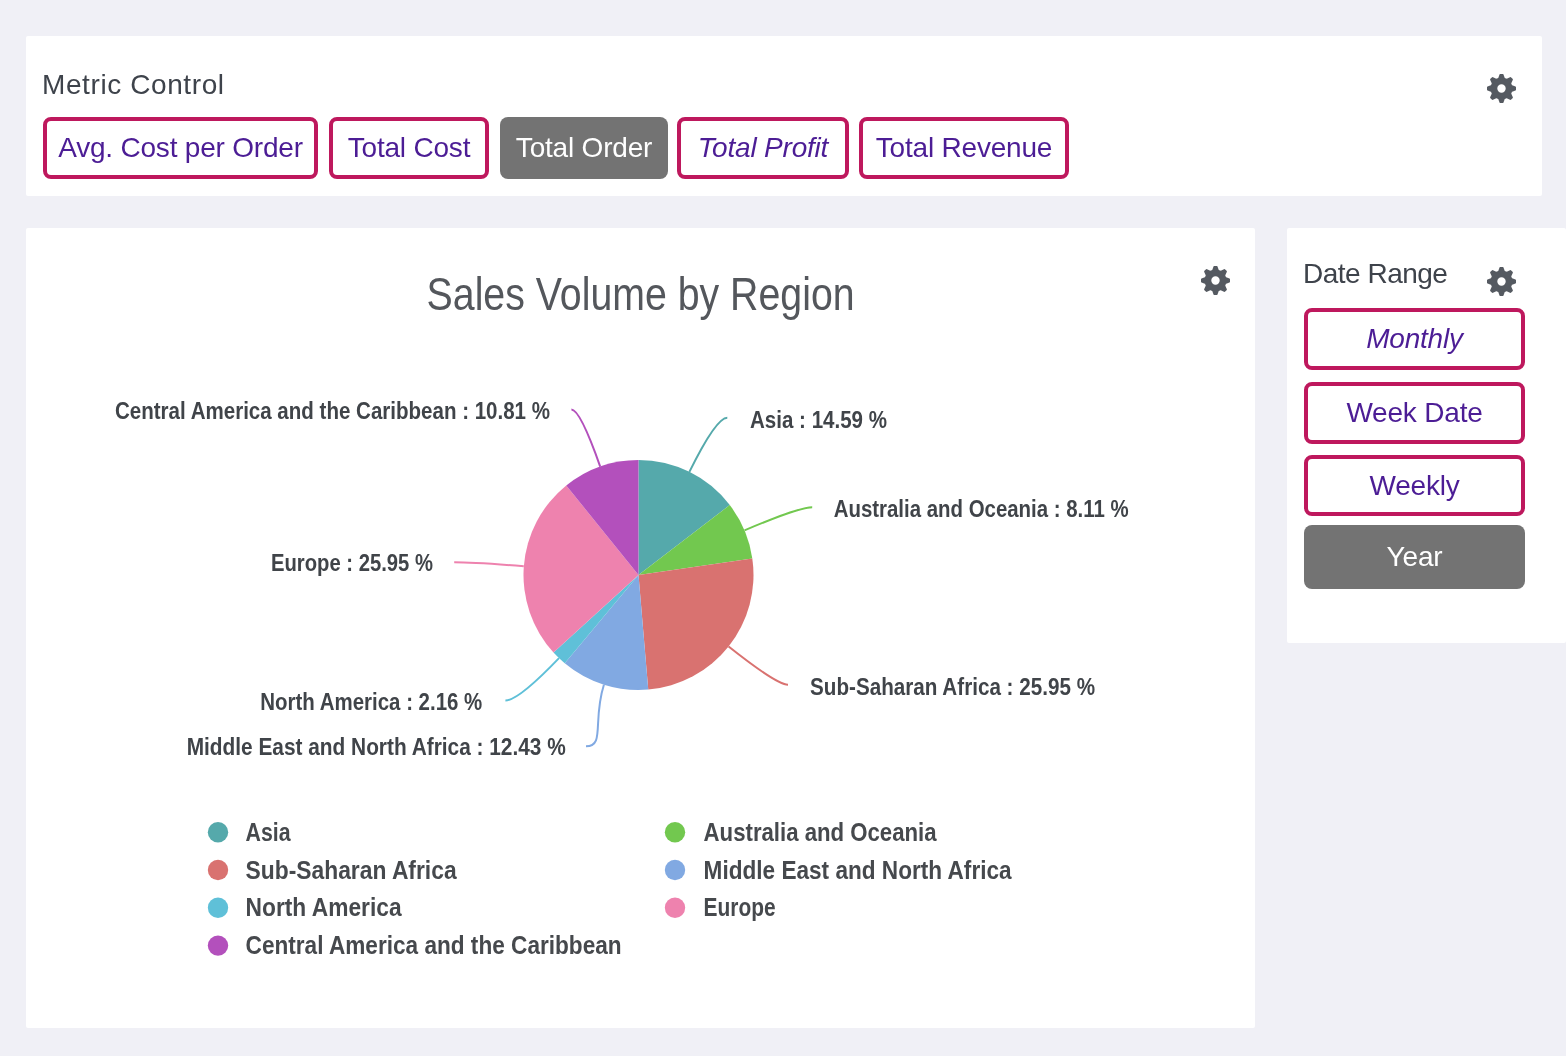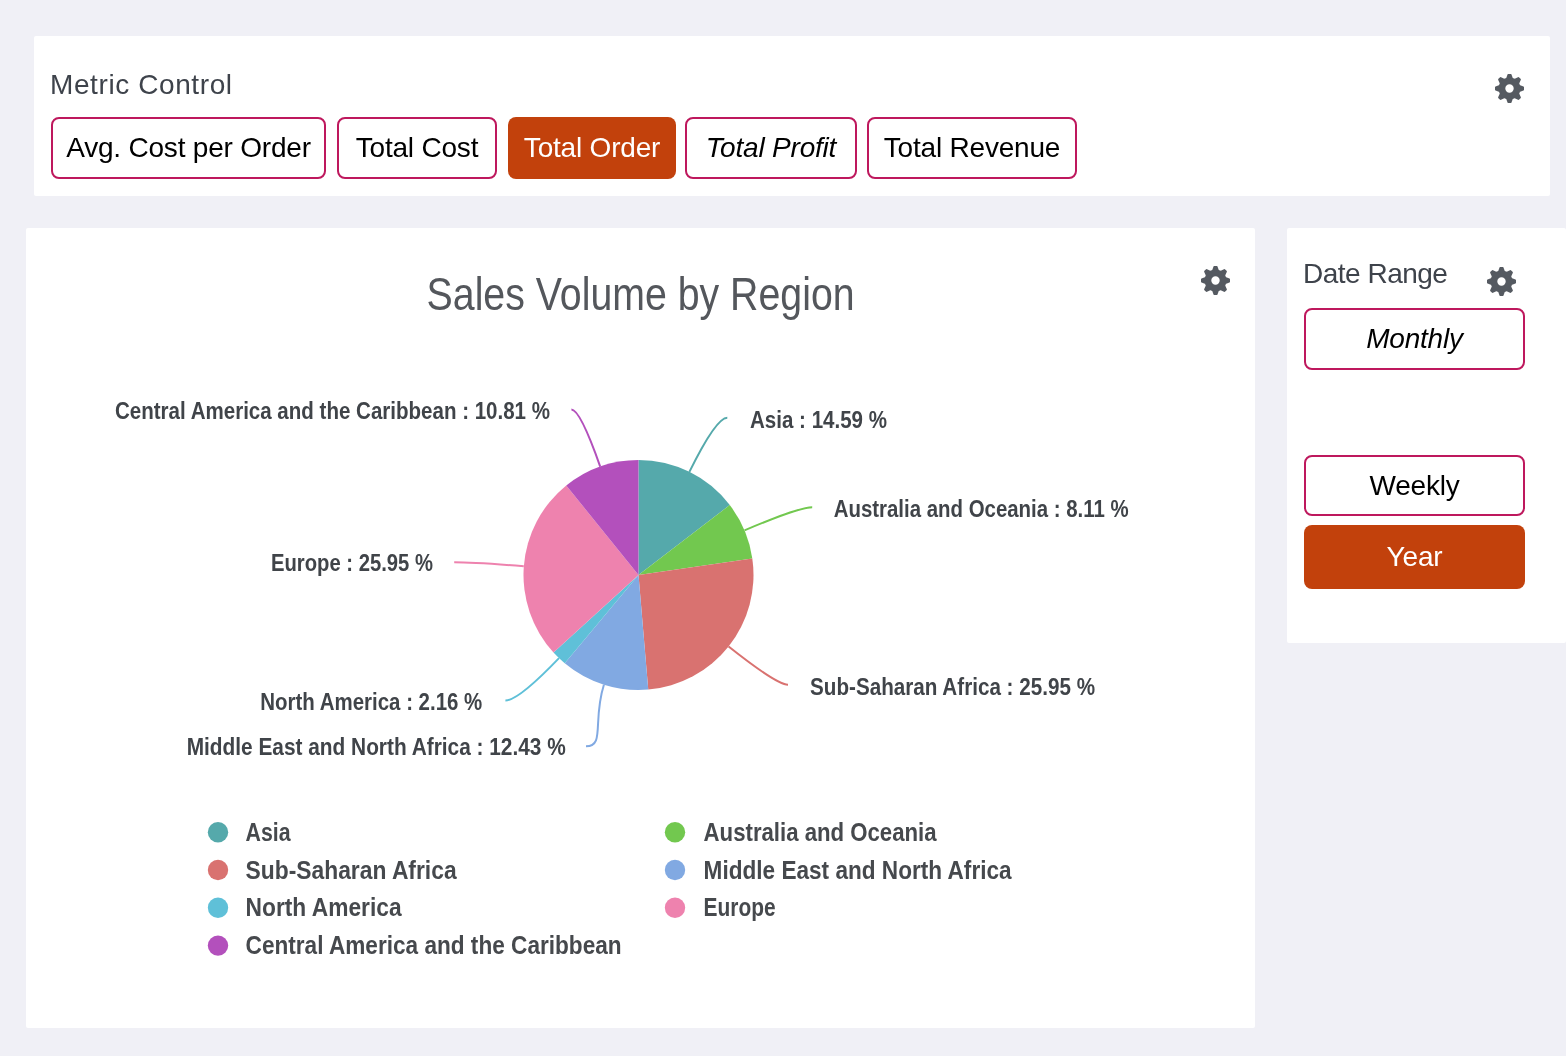--- a/index.html
+++ b/index.html
@@ -1,24 +1,24 @@
 <!DOCTYPE html>
 <html><head>
 <meta charset="utf-8">
 <style>
   html,body{margin:0;padding:0;}
   body{width:1566px;height:1056px;background:#f0f0f6;font-family:"Liberation Sans",sans-serif;position:relative;overflow:hidden;}
   .card{position:absolute;background:#fff;border-radius:2px;}
-  #topcard{left:34px;top:36px;width:1516px;height:160px;}
+  #topcard{left:26px;top:36px;width:1516px;height:160px;}
   #maincard{left:26px;top:228px;width:1229px;height:800px;}
   #sidecard{left:1287px;top:228px;width:255px;height:415px;padding-left:24px;}
   .ctitle{position:absolute;font-size:28px;color:#3e434b;line-height:1;white-space:nowrap;}
-  .btn{position:absolute;box-sizing:border-box;background:#fff;border:2px solid #be185d;border-radius:8px;letter-spacing:-0.2px;
-       display:flex;align-items:center;justify-content:center;font-size:28px;color:#000000;white-space:nowrap;}
-  .btn.sel{background:#c2410c;border:none;color:#fff;}
+  .btn{position:absolute;box-sizing:border-box;background:#fff;border:4px solid #be185d;border-radius:8px;letter-spacing:-0.2px;
+       display:flex;align-items:center;justify-content:center;font-size:28px;color:#4c1d95;white-space:nowrap;}
+  .btn.sel{background:#737373;border:none;color:#fff;}
   .gear{position:absolute;width:29px;height:29px;}
   #charttitle{position:absolute;left:0;top:43px;width:1229px;text-align:center;font-size:46px;color:#54575c;line-height:1;}
 </style>
 </head>
 <body>
   <div class="card" id="topcard">
     <div class="ctitle" style="left:16px;top:35px;letter-spacing:0.6px;">Metric Control</div>
     <div class="btn" style="left:17px;top:81px;width:275px;height:62px;">Avg. Cost per Order</div>
     <div class="btn" style="left:303px;top:81px;width:160px;height:62px;">Total Cost</div>
     <div class="btn sel" style="left:474px;top:81px;width:168px;height:62px;">Total Order</div>
@@ -78,15 +78,16 @@
       </g>
     </svg>
   </div>
 
   <div class="card" id="sidecard">
     <div class="ctitle" style="left:16px;top:32px;letter-spacing:-0.5px;">Date Range</div>
     <svg class="gear" style="left:200px;top:39px;" viewBox="0 0 29 29">
       <path d="M12.08,4.80 L13.55,0.93 L15.45,0.93 L16.92,4.80 L19.65,5.93 L23.42,4.24 L24.76,5.58 L23.07,9.35 L24.20,12.08 L28.07,13.55 L28.07,15.45 L24.20,16.92 L23.07,19.65 L24.76,23.42 L23.42,24.76 L19.65,23.07 L16.92,24.20 L15.45,28.07 L13.55,28.07 L12.08,24.20 L9.35,23.07 L5.58,24.76 L4.24,23.42 L5.93,19.65 L4.80,16.92 L0.93,15.45 L0.93,13.55 L4.80,12.08 L5.93,9.35 L4.24,5.58 L5.58,4.24 L9.35,5.93 Z M19.8,14.5 A5.3,5.3 0 1 0 9.2,14.5 A5.3,5.3 0 1 0 19.8,14.5 Z" fill="#555a61" stroke="#555a61" stroke-width="2.2" stroke-linejoin="round" fill-rule="evenodd"></path>
     </svg>
     <div class="btn" style="left:17px;top:80px;width:221px;height:62px;font-style:italic;">Monthly</div>
+    <div class="btn" style="left:17px;top:154px;width:221px;height:62px;">Week Date</div>
     <div class="btn" style="left:17px;top:227px;width:221px;height:61px;">Weekly</div>
     <div class="btn sel" style="left:17px;top:297px;width:221px;height:64px;">Year</div>
   </div>
 
 </body></html>

